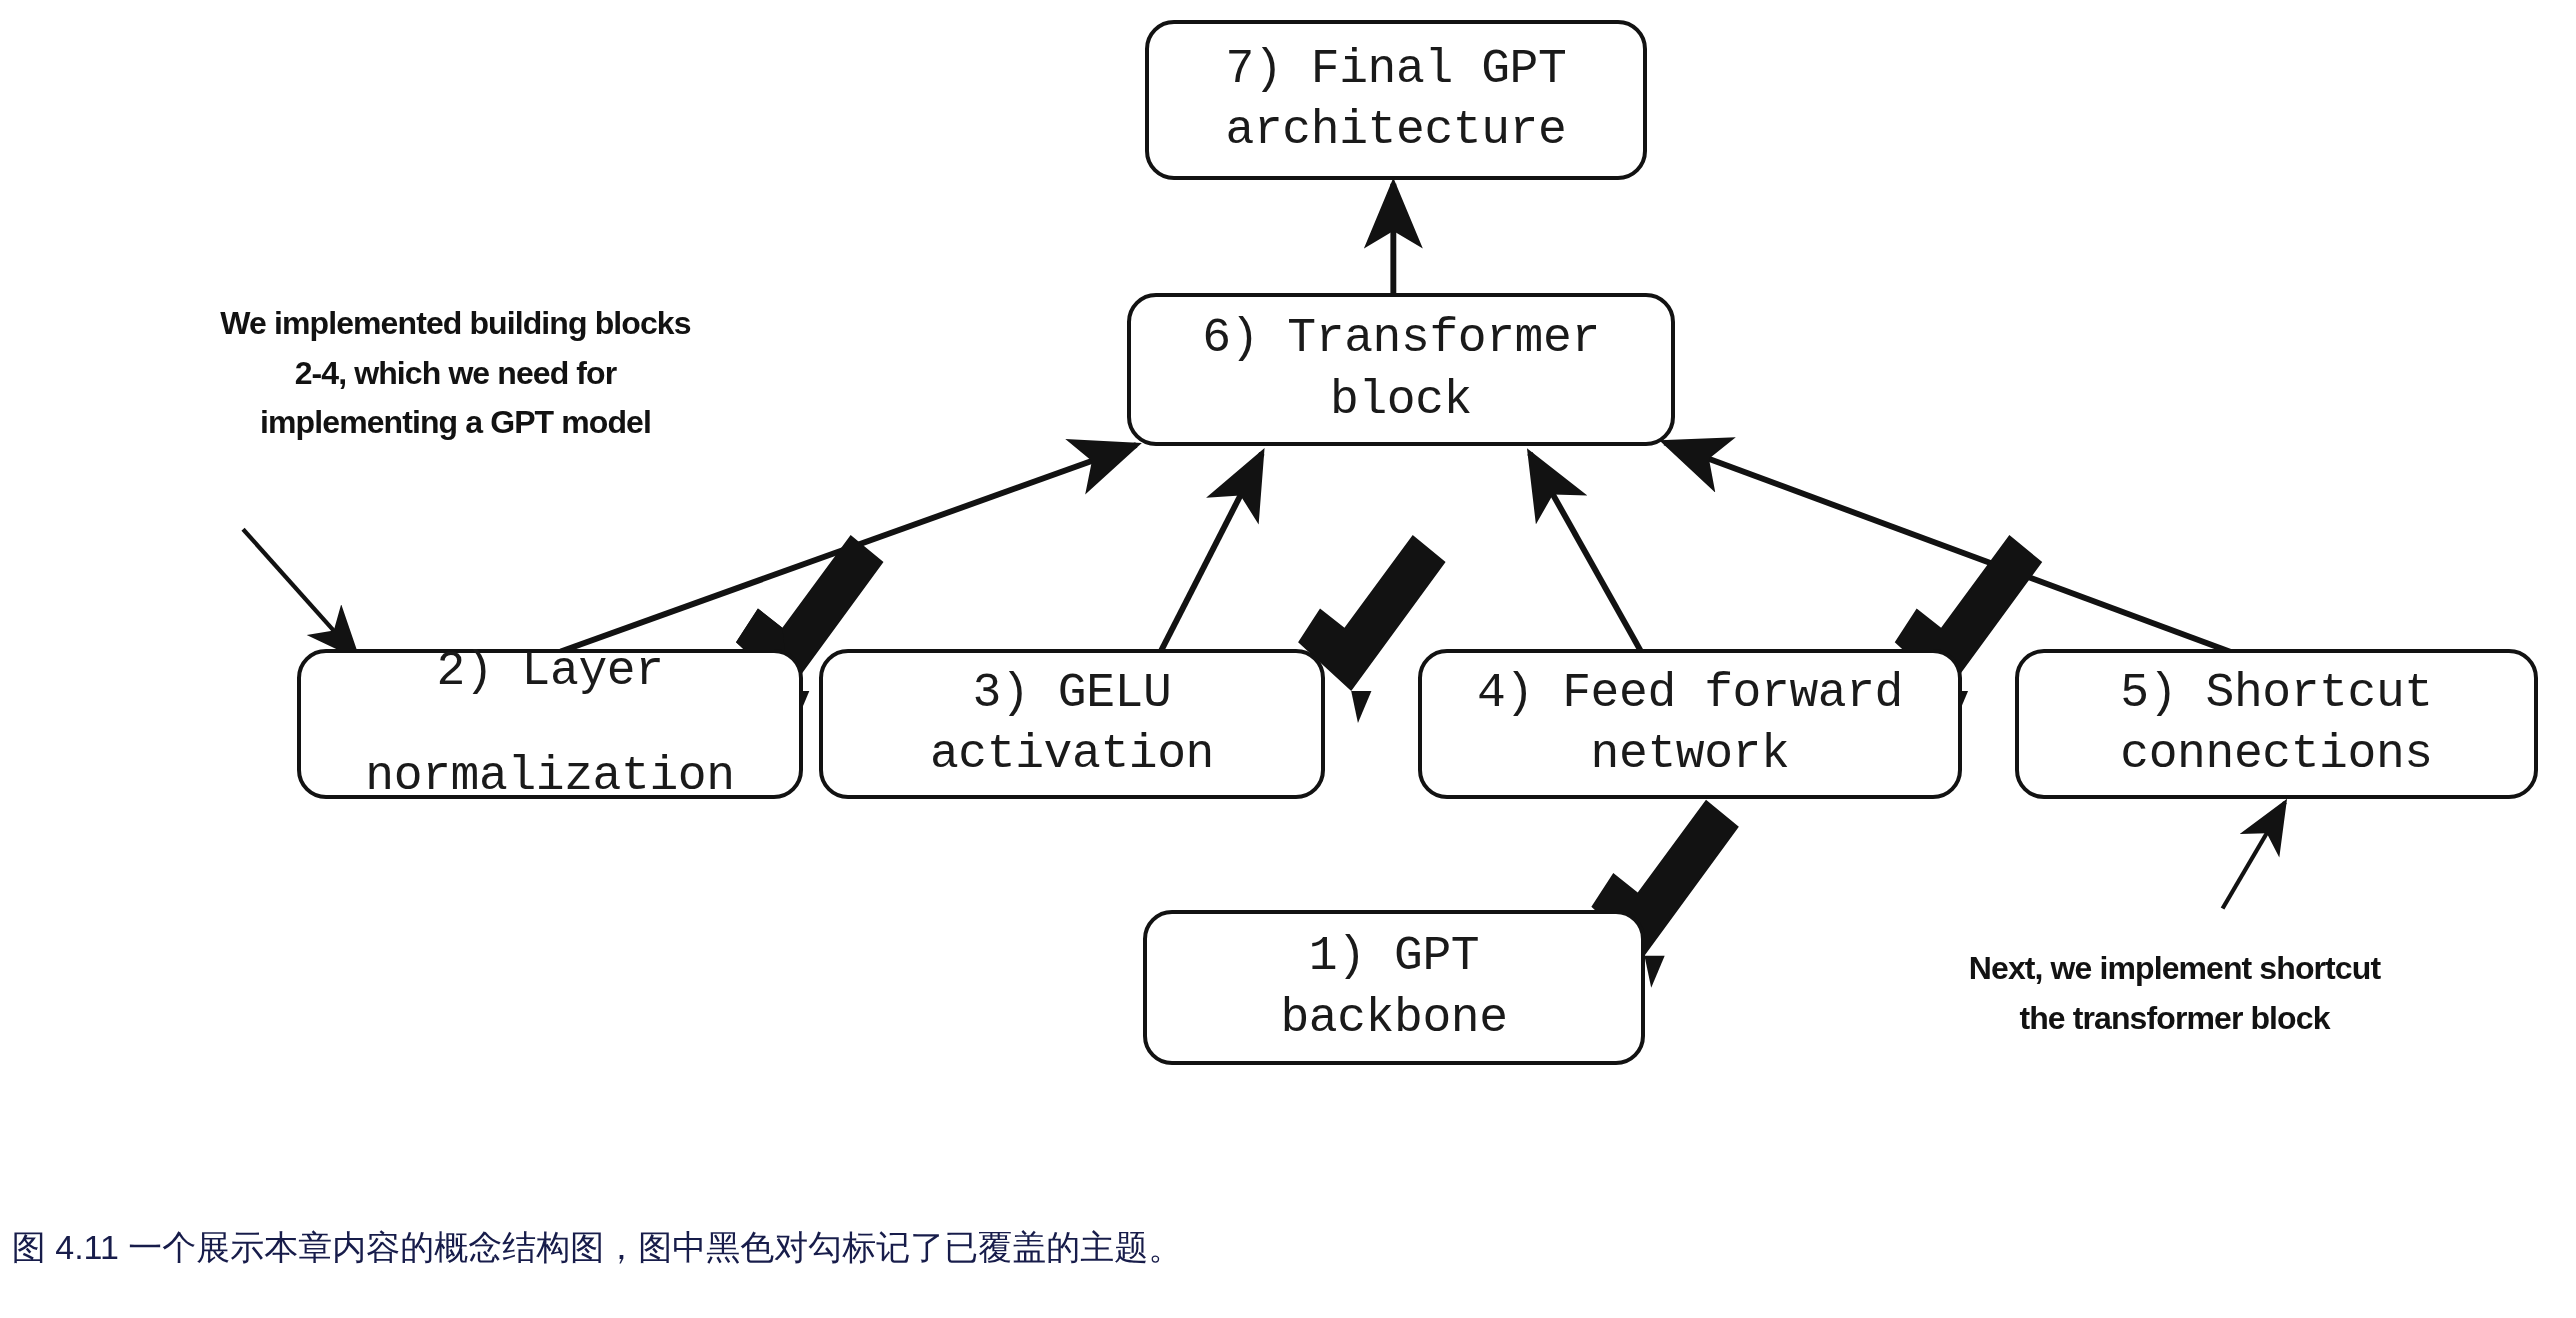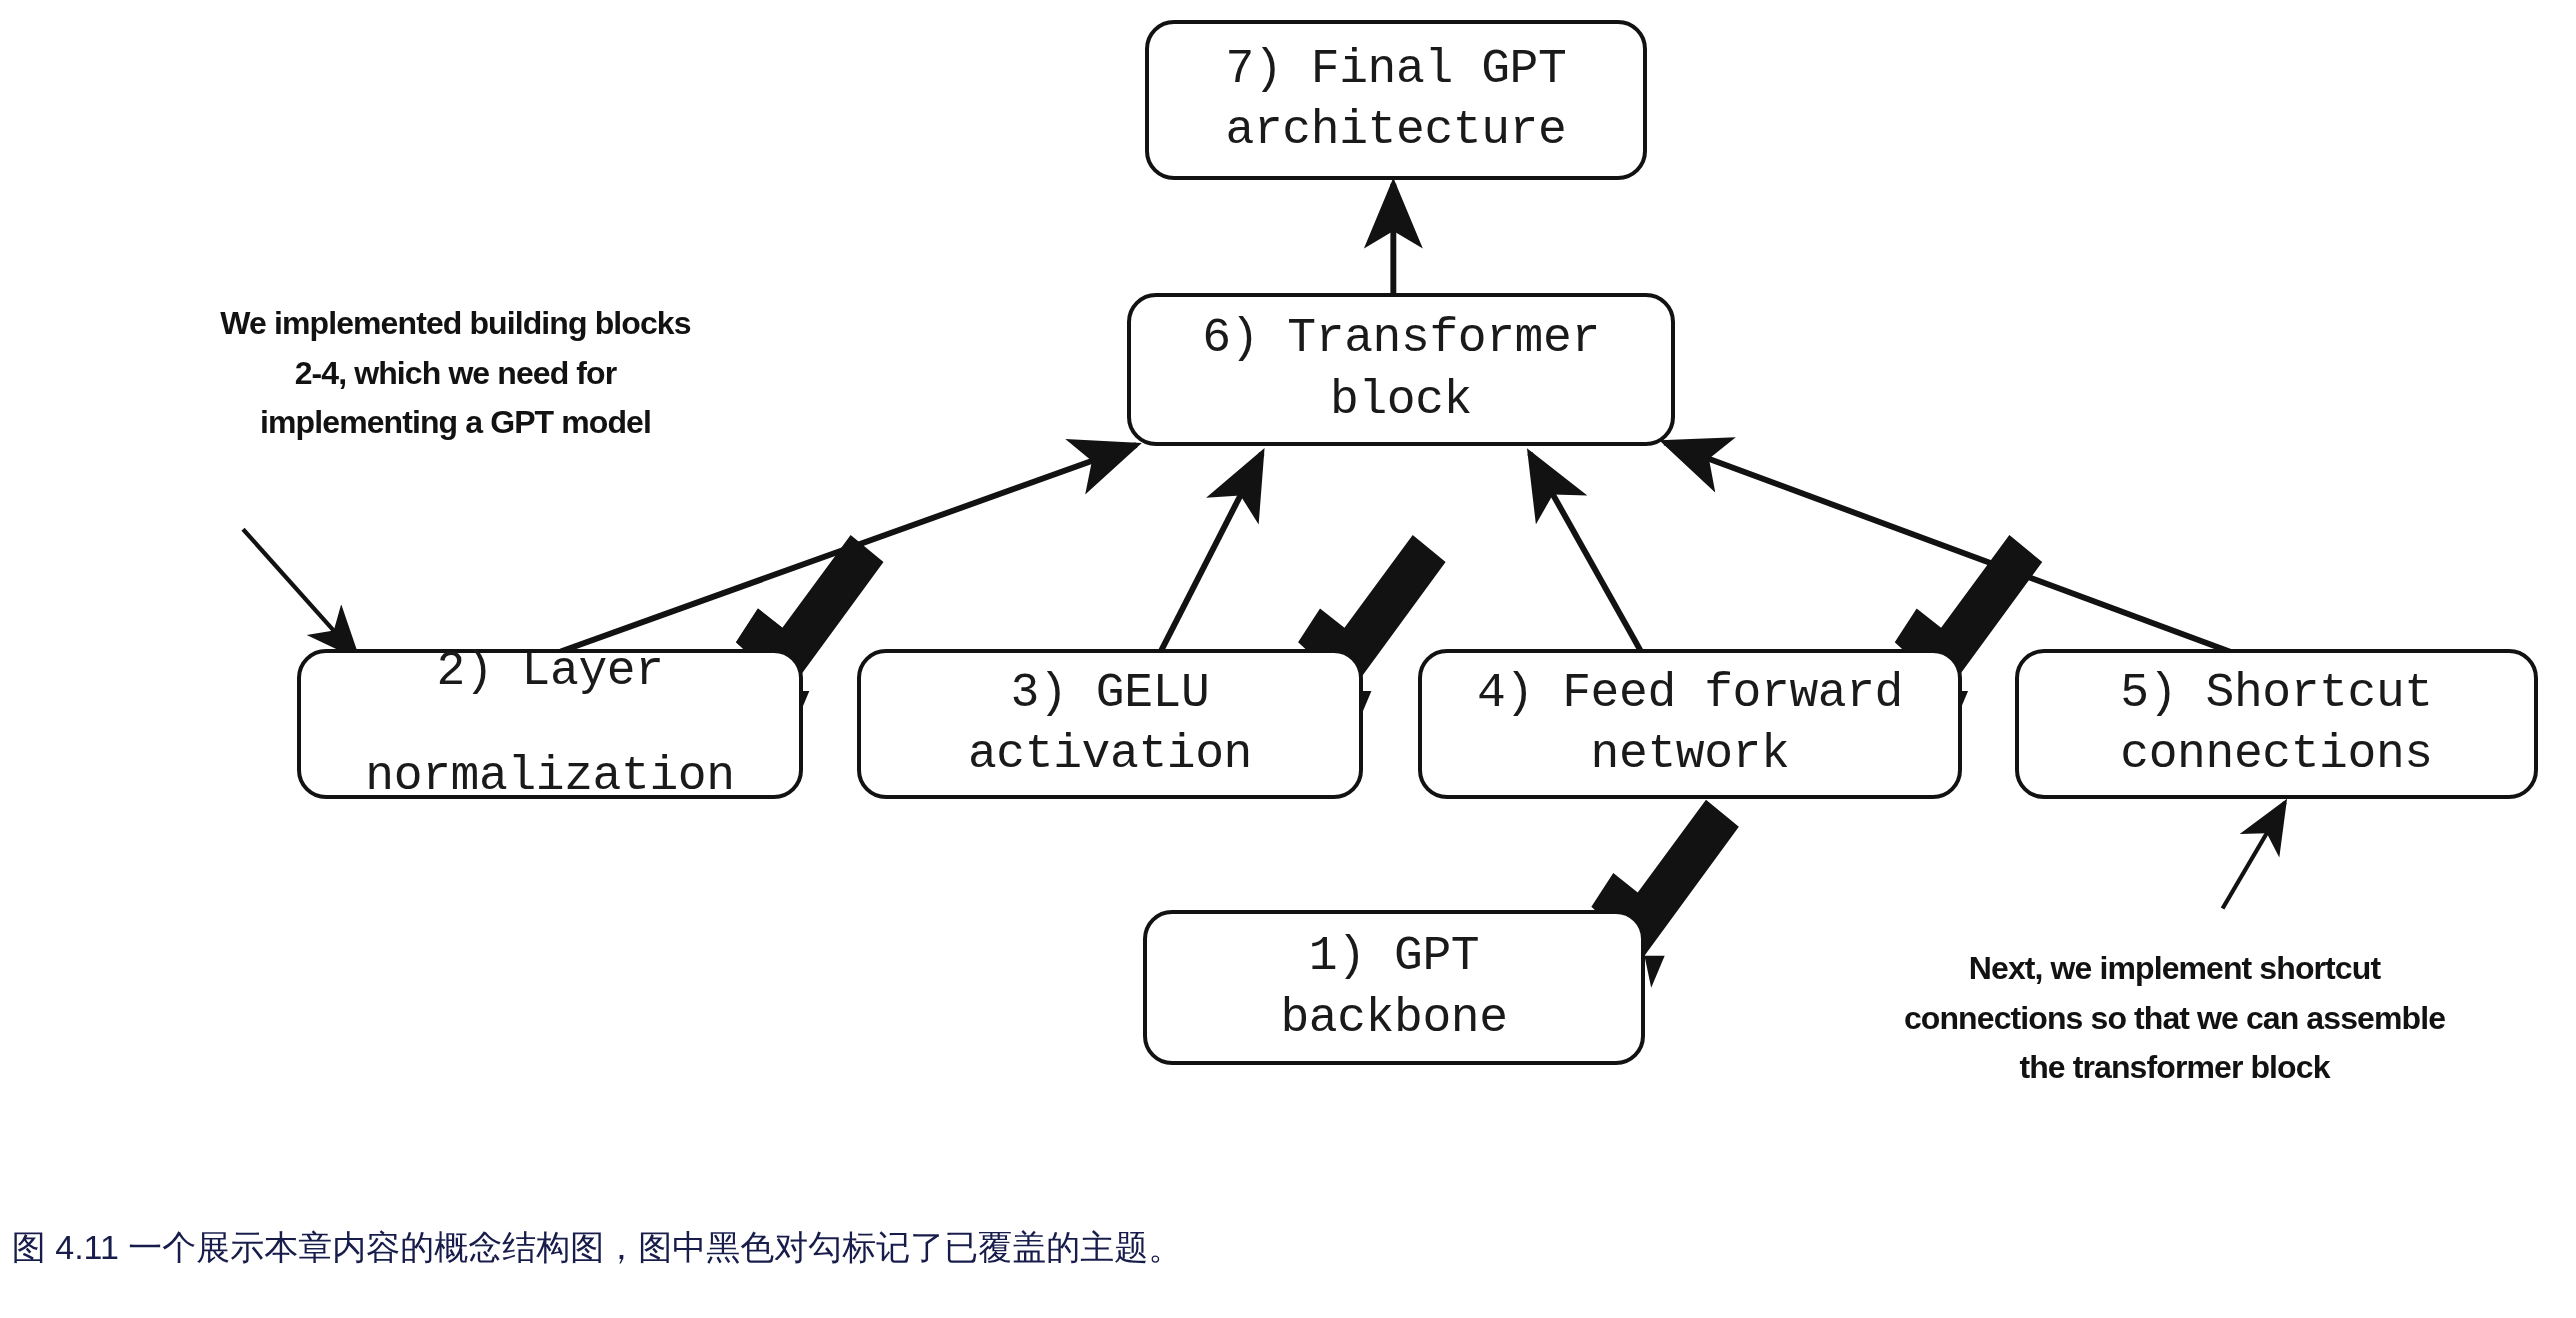--- a/index.html
+++ b/index.html
@@ -126,21 +126,21 @@
   <div class="node-box" style="left:1127px; top:293px; width:548px; height:153px;">
     <span class="node-line">6) Transformer</span>
     <span class="node-line">block</span>
   </div>
 
   <div class="node-box" style="left:297px; top:649px; width:506px; height:150px;gap:44px;">
     <span class="node-line">2) Layer</span>
     <span class="node-line">normalization</span>
   </div>
 
-  <div class="node-box" style="left:857px; top:649px; width:506px; height:150px;">
+  <div class="node-box" style="left:819px; top:649px; width:506px; height:150px;">
     <span class="node-line">3) GELU</span>
     <span class="node-line">activation</span>
   </div>
 
   <div class="node-box" style="left:1418px; top:649px; width:544px; height:150px;">
     <span class="node-line">4) Feed forward</span>
     <span class="node-line">network</span>
   </div>
 
   <div class="node-box" style="left:2015px; top:649px; width:523px; height:150px;">
@@ -154,20 +154,19 @@
   </div>
 
   <div class="annotation" style="left:110px; top:299px; width:691px;">
     <span class="node-line">We implemented building blocks</span>
     <span class="node-line">2-4, which we need for</span>
     <span class="node-line">implementing a GPT model</span>
   </div>
 
   <div class="annotation" style="left:1787px; top:944px; width:775px;">
     <span class="node-line">Next, we implement shortcut</span>
-    <span class="node-line">connections so that we can assemble</span>
     <span class="node-line">the transformer block</span>
   </div>
 
   <div class="caption">图 4.11 一个展示本章内容的概念结构图，图中黑色对勾标记了已覆盖的主题。</div>
 
 </div>
 
 
 </body></html>

